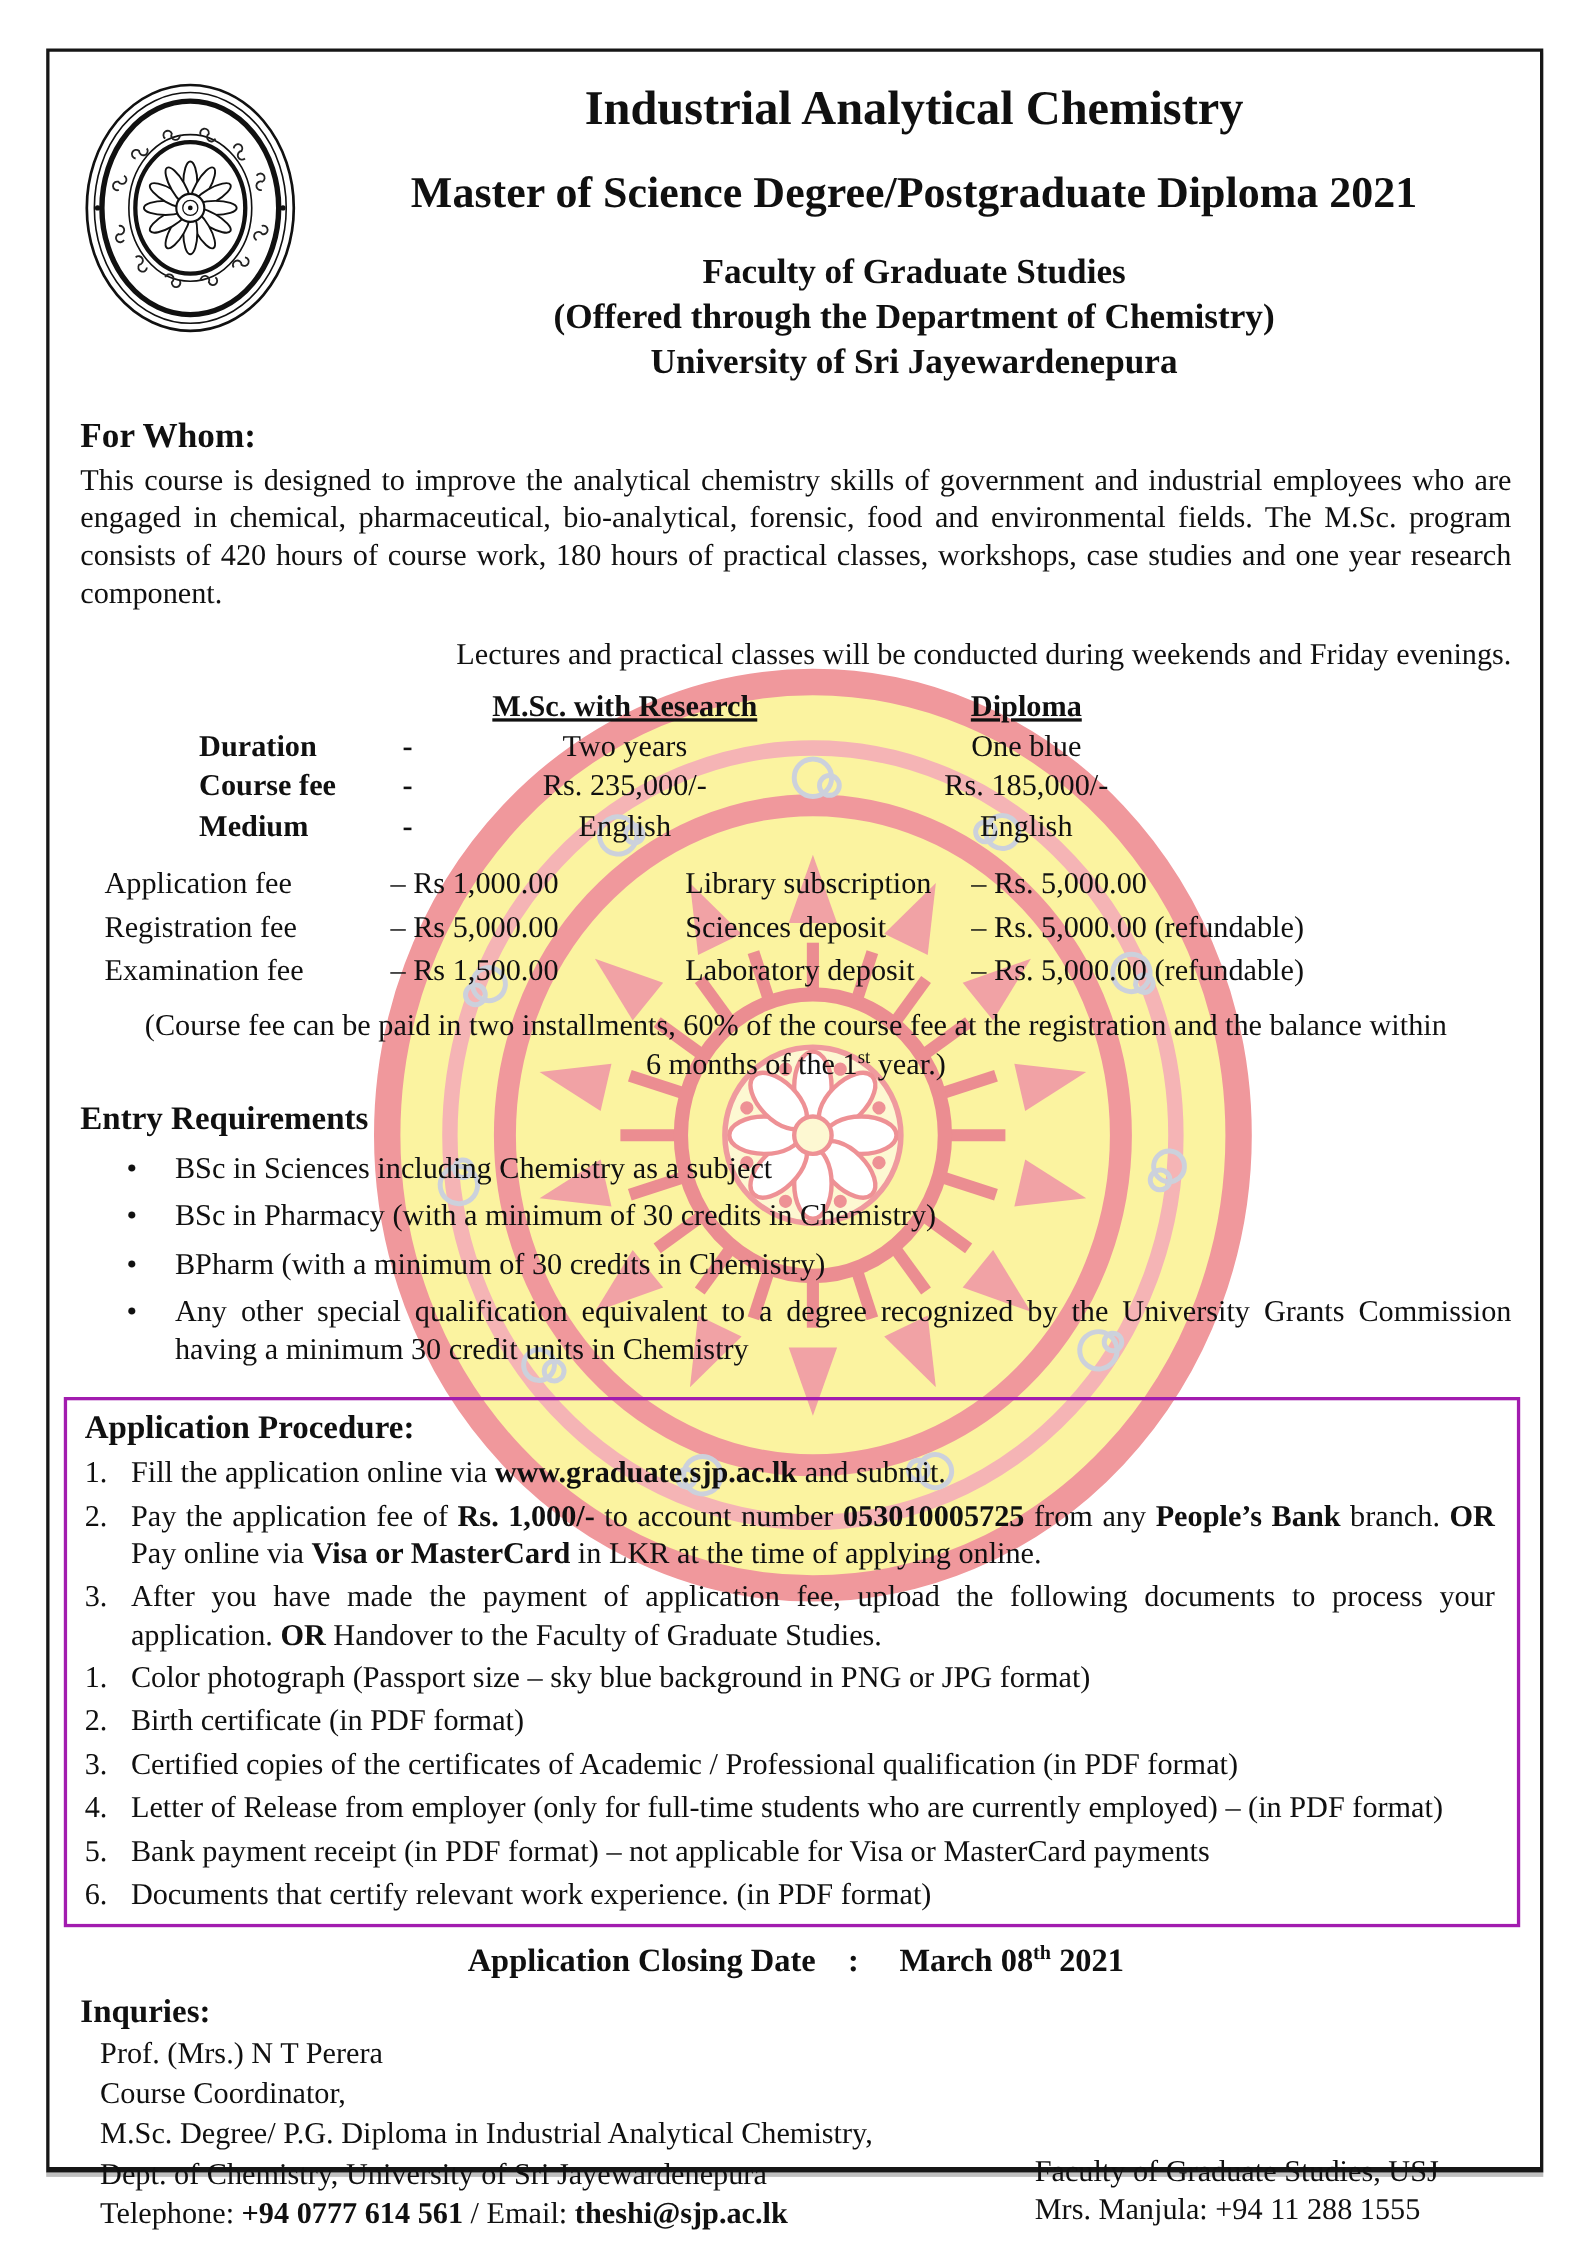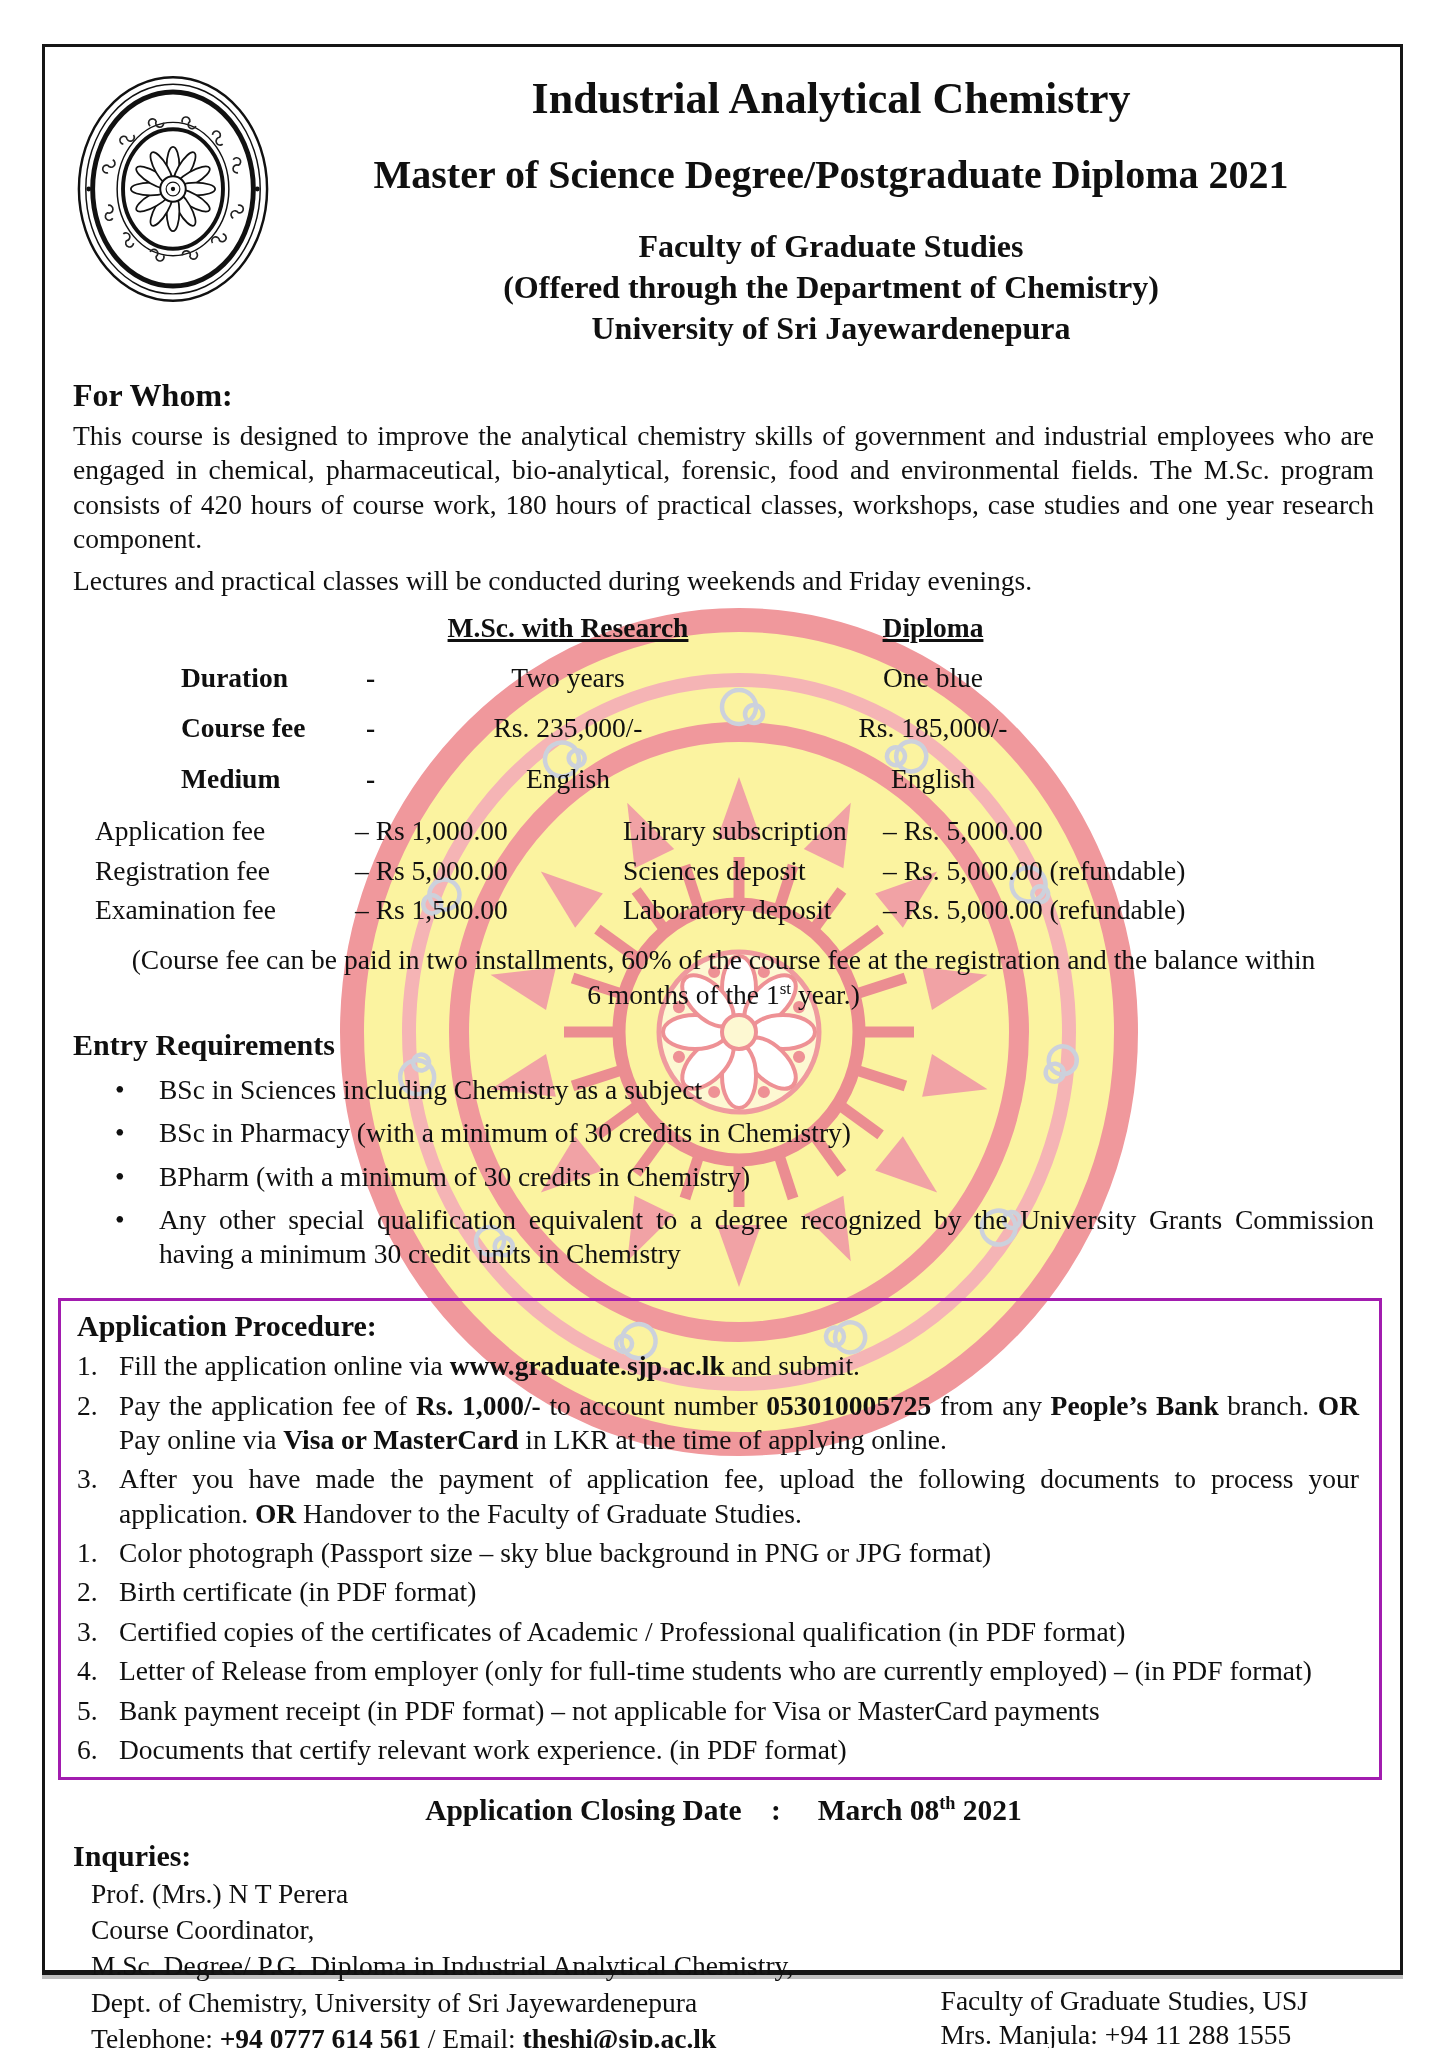--- a/index.html
+++ b/index.html
@@ -14,23 +14,23 @@
   
   .logo{position:absolute;left:30px;top:26px;width:196px;height:232px;}
   .hdr{margin-left:215px;text-align:center;}
   .h1{font-size:44px;font-weight:bold;margin-top:12px;}
   .h2{font-size:40px;font-weight:bold;margin-top:24px;}
   .h3{font-size:32px;font-weight:bold;line-height:1.28;margin-top:26px;}
   
   .sec-h{font-size:32px;font-weight:bold;margin-top:26px;}
   .just{text-align:justify;}
   .para{margin-top:4px;}
-  .note{margin-top:8px;}
-  
-  .prog{display:grid;grid-template-columns:200px 75px 320px 40px 330px;margin:12px 0 0 60px;row-gap:16px;}
+  .note{margin-top:22px;text-align:right;}
+  
+  .prog{display:grid;grid-template-columns:200px 75px 320px 40px 330px;margin:12px 0 0 60px;row-gap:2px;}
   .pt-label{font-weight:bold;padding-left:48px;}
   .pt-dash{font-weight:bold;text-align:center;}
   .pt-c{text-align:center;}
   .pt-head{font-weight:bold;text-align:center;text-decoration:underline;text-decoration-thickness:2.5px;}
   
   .fees{display:grid;grid-template-columns:260px 268px 260px auto;margin:18px 0 0 22px;row-gap:5px;}
   .center{text-align:center;}
   .inst{margin-top:16px;}
   sup{font-size:0.62em;}
   

